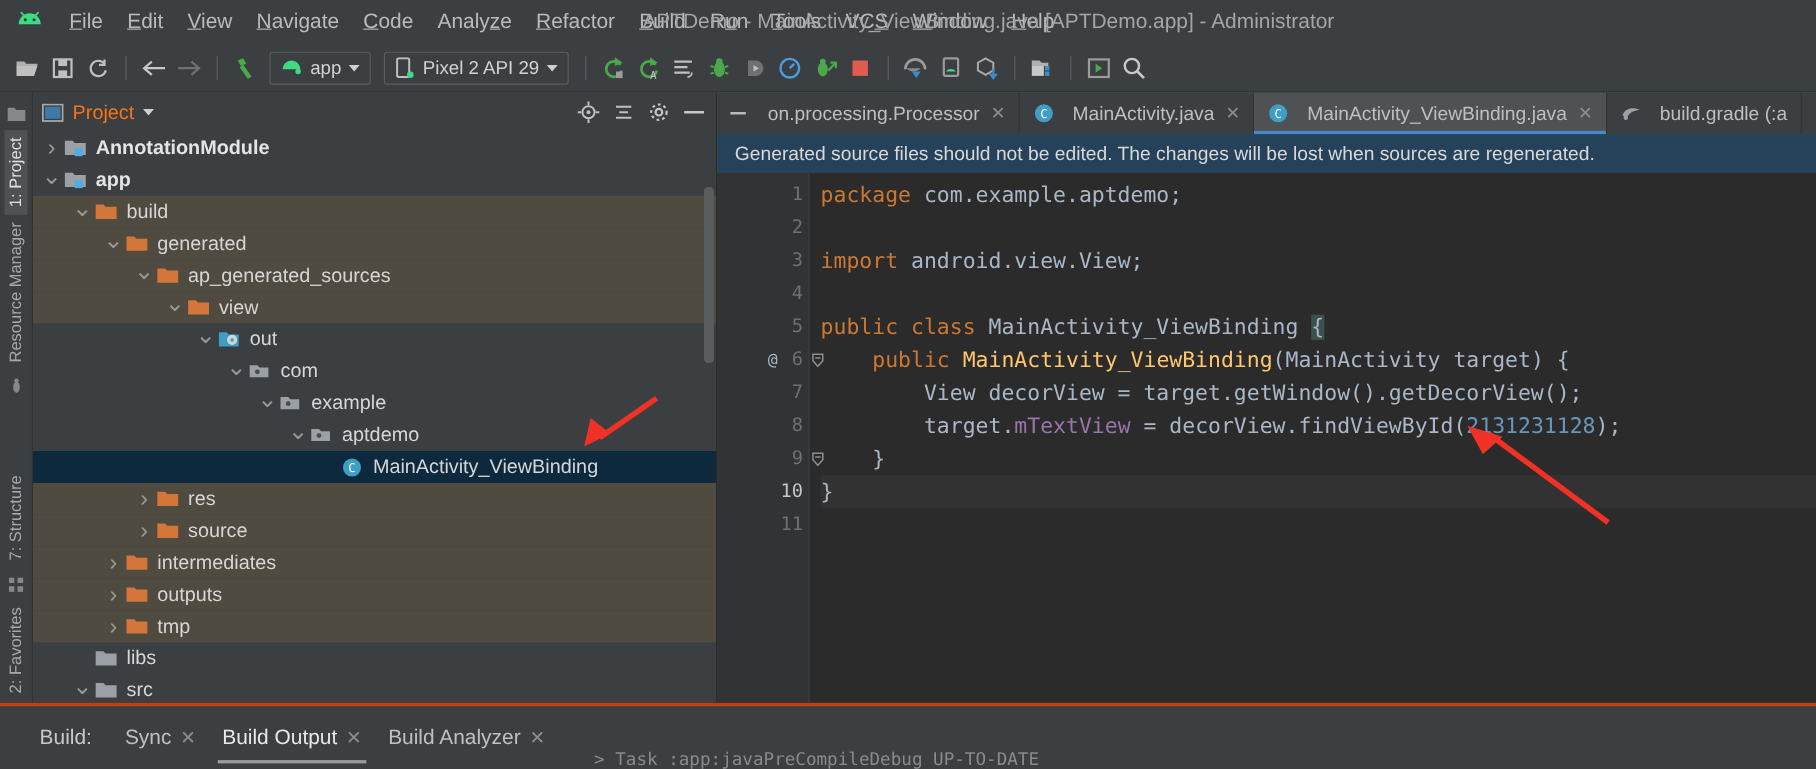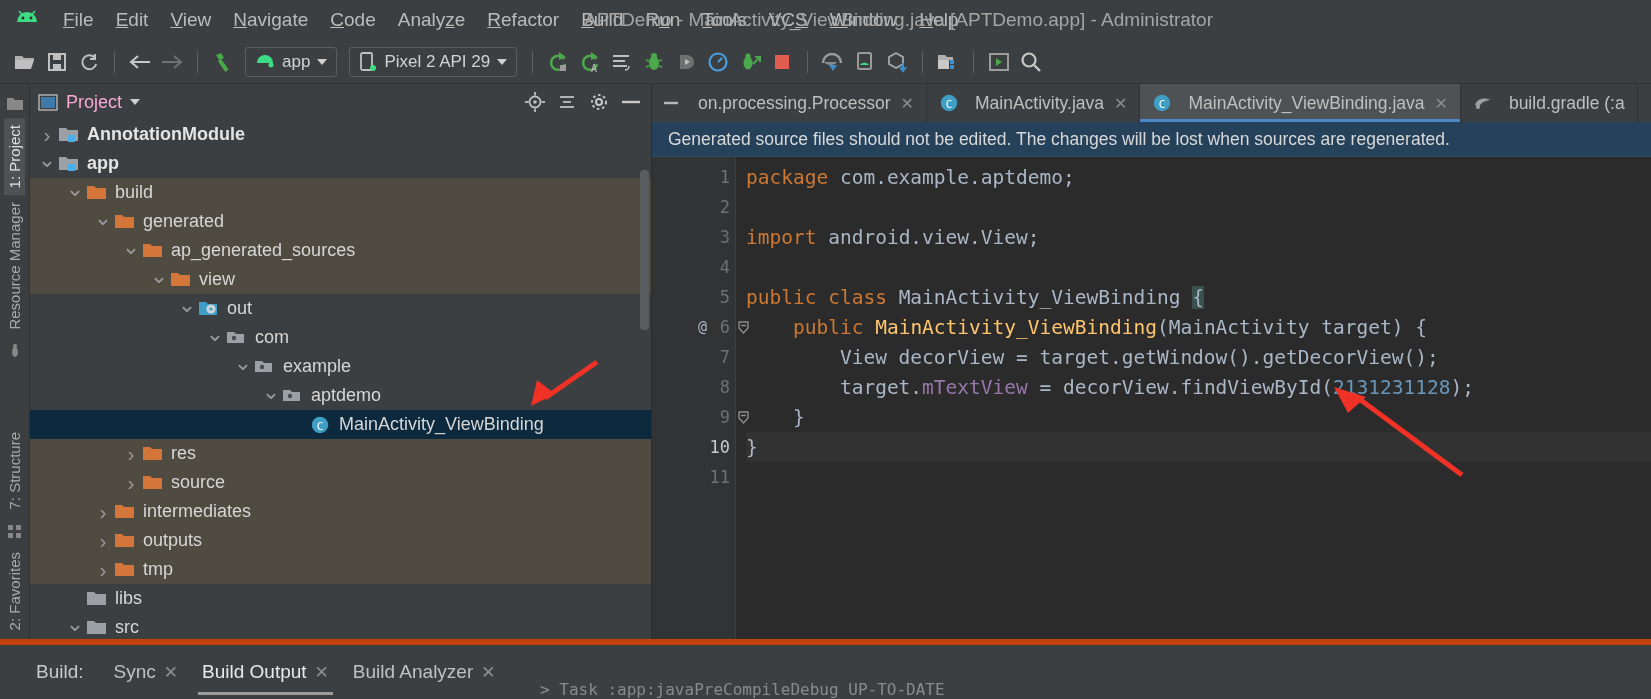--- a/index.html
+++ b/index.html
@@ -91,21 +91,21 @@
     width: 622px; flex: 0 0 622px;
     background: #3c3f41;
     display: flex; flex-direction: column;
     border-right: 1px solid #2b2b2b;
     min-height: 0;
   }
   .panel-head {
     height: 36px; flex: 0 0 36px;
     display: flex; align-items: center;
     padding: 0 8px; gap: 8px;
-    color: #f9a8d4; font-size: 18px;
+    color: #f97316; font-size: 18px;
   }
   .panel-head .spacer { flex: 1 1 auto; }
   .ph-icon { width: 24px; height: 24px; display:flex; align-items:center; justify-content:center; cursor: default; }
 
   .tree {
     flex: 1 1 auto; overflow: hidden;
     position: relative;
     font-size: 18px;
   }
   .trow {
@@ -202,21 +202,21 @@
   .kw { color: #cc7832; }
   .fn { color: #ffc66d; }
   .num { color: #6897bb; }
   .fld { color: #9876aa; }
   .brace-hl { background: #3b514d; }
 
   
   .build-panel {
     height: 60px; flex: 0 0 60px;
     background: #3c3f41;
-    border-top: 6px solid #c2410c;
+    border-top: 3px solid #c2410c;
     display: flex; align-items: center;
     padding-left: 36px; gap: 0px;
     position: relative;
   }
   .bp-label { color: #c9c9c9; font-size: 19px; margin-right: 18px; }
   .bp-tab {
     display: flex; align-items: center; gap: 8px;
     color: #c0c0c0; font-size: 19px;
     padding: 6px 12px; cursor: default; position: relative;
   }

